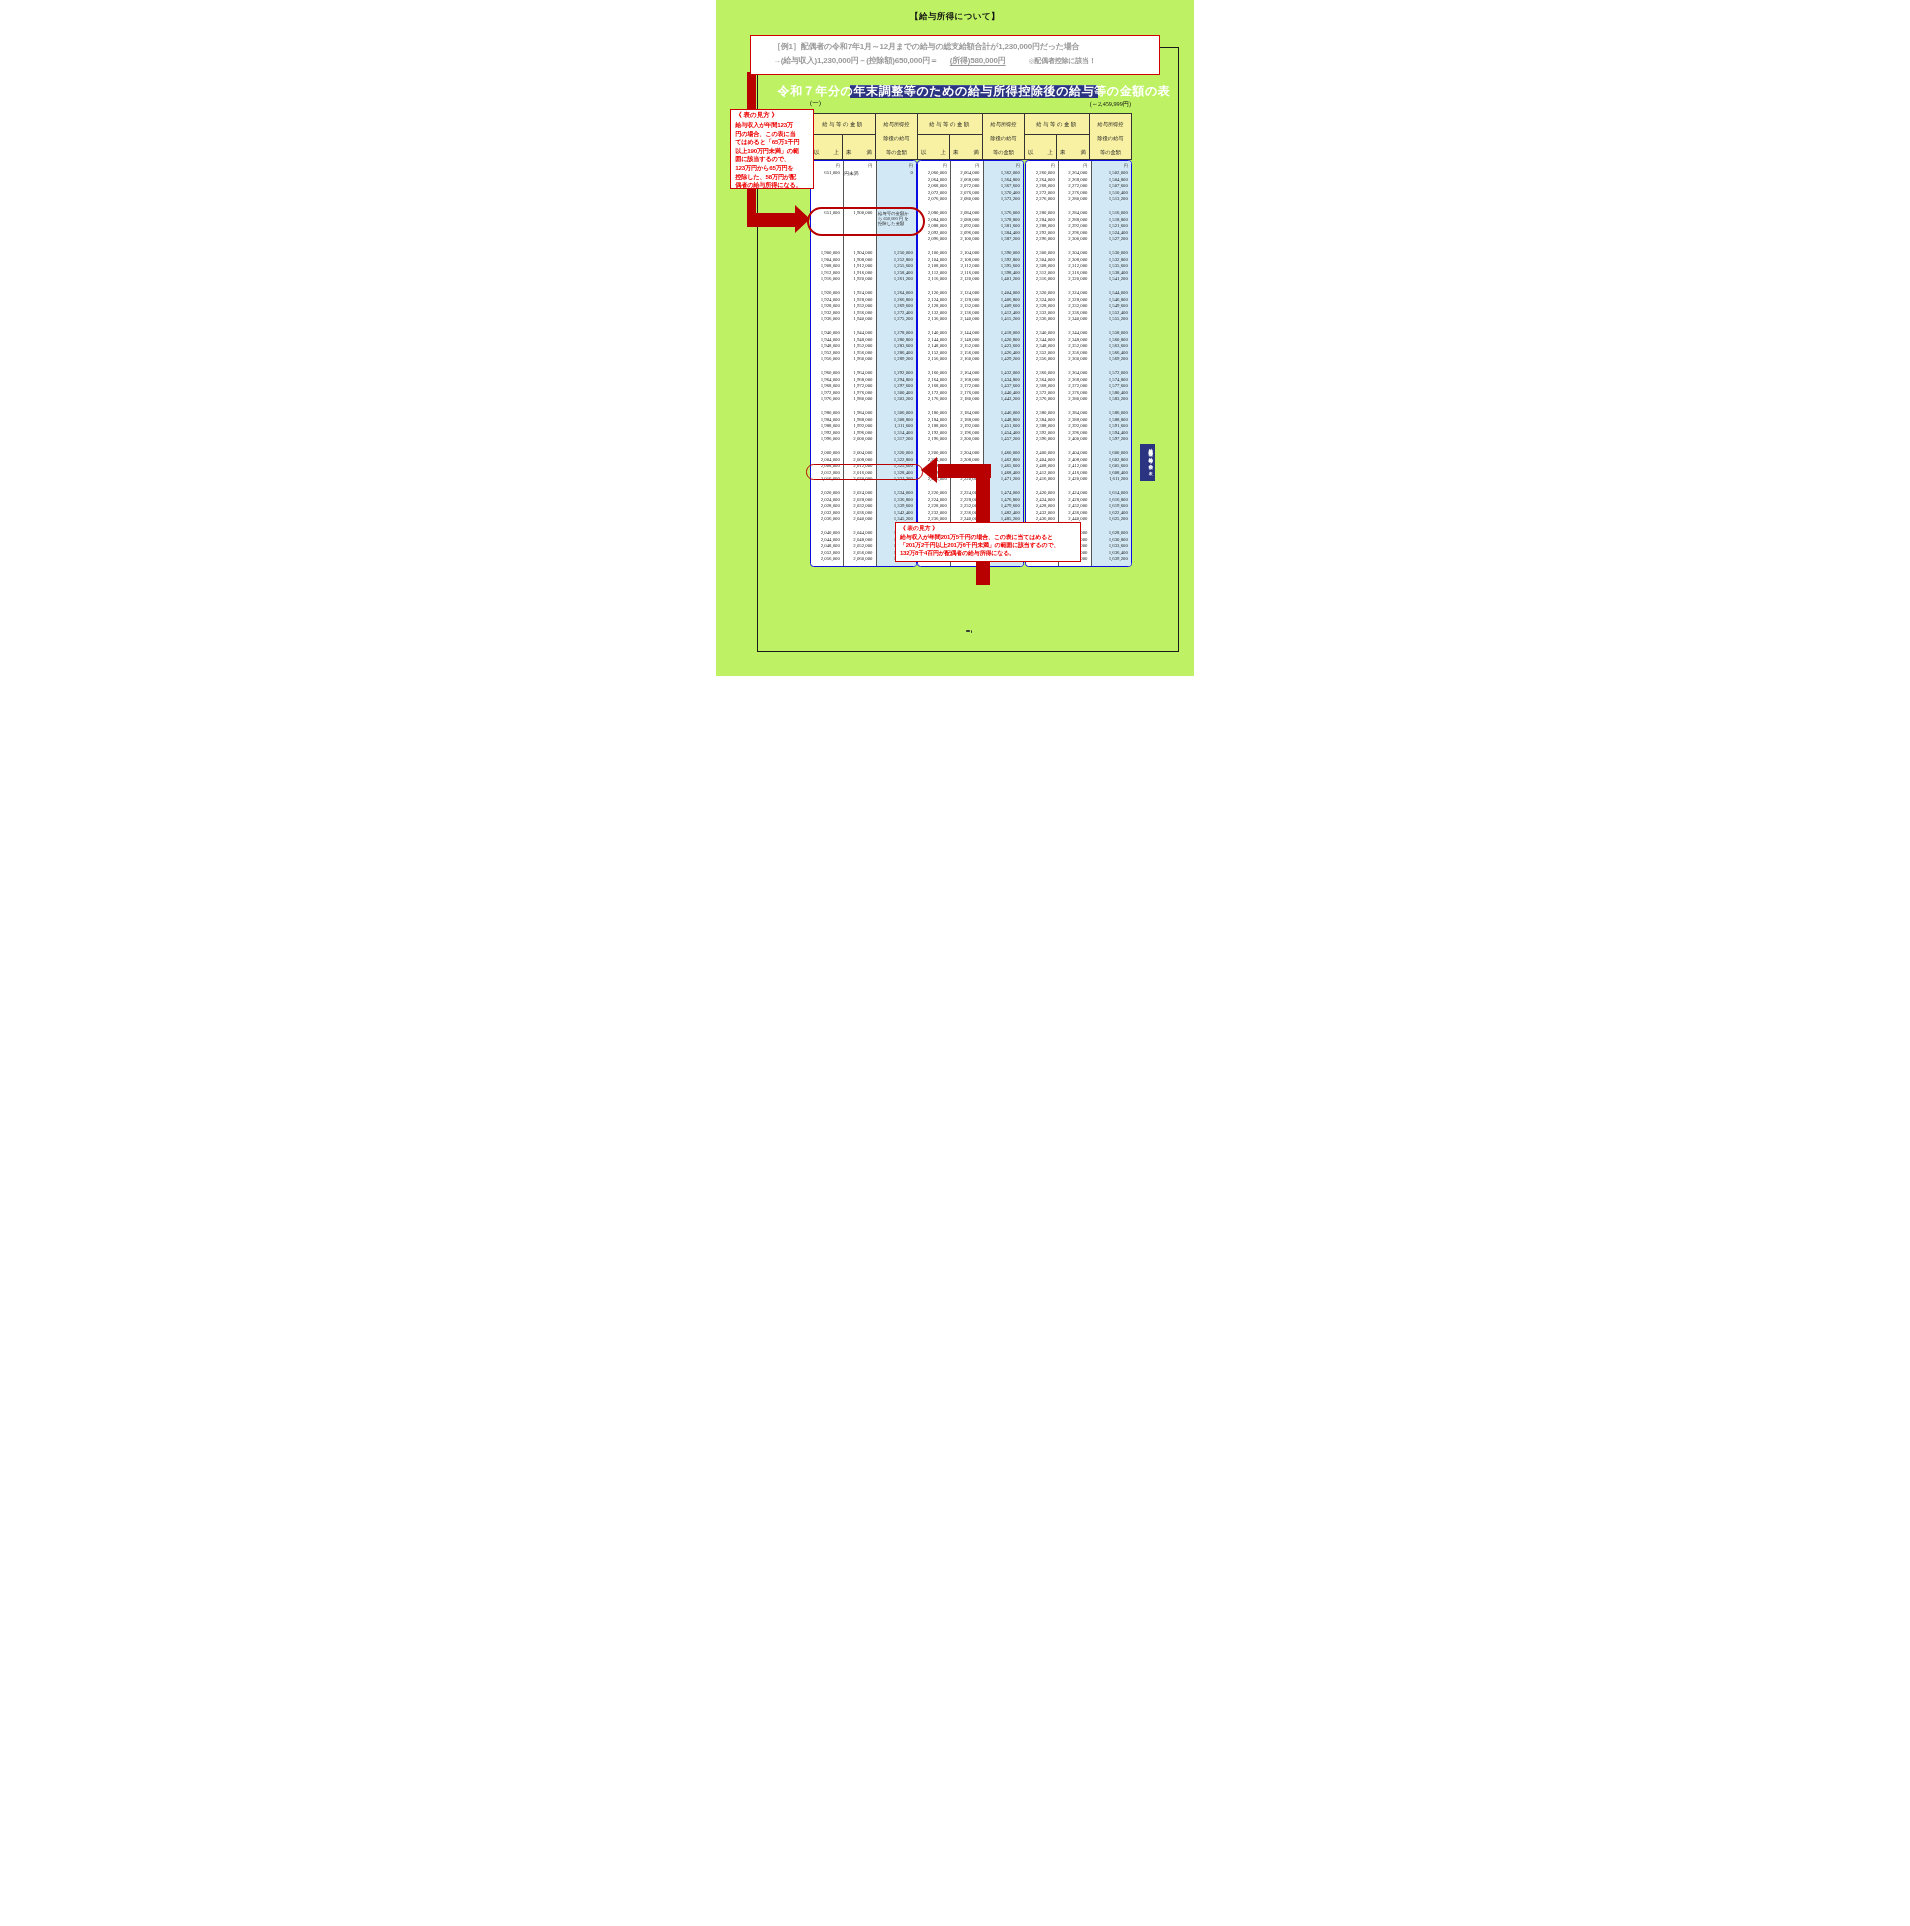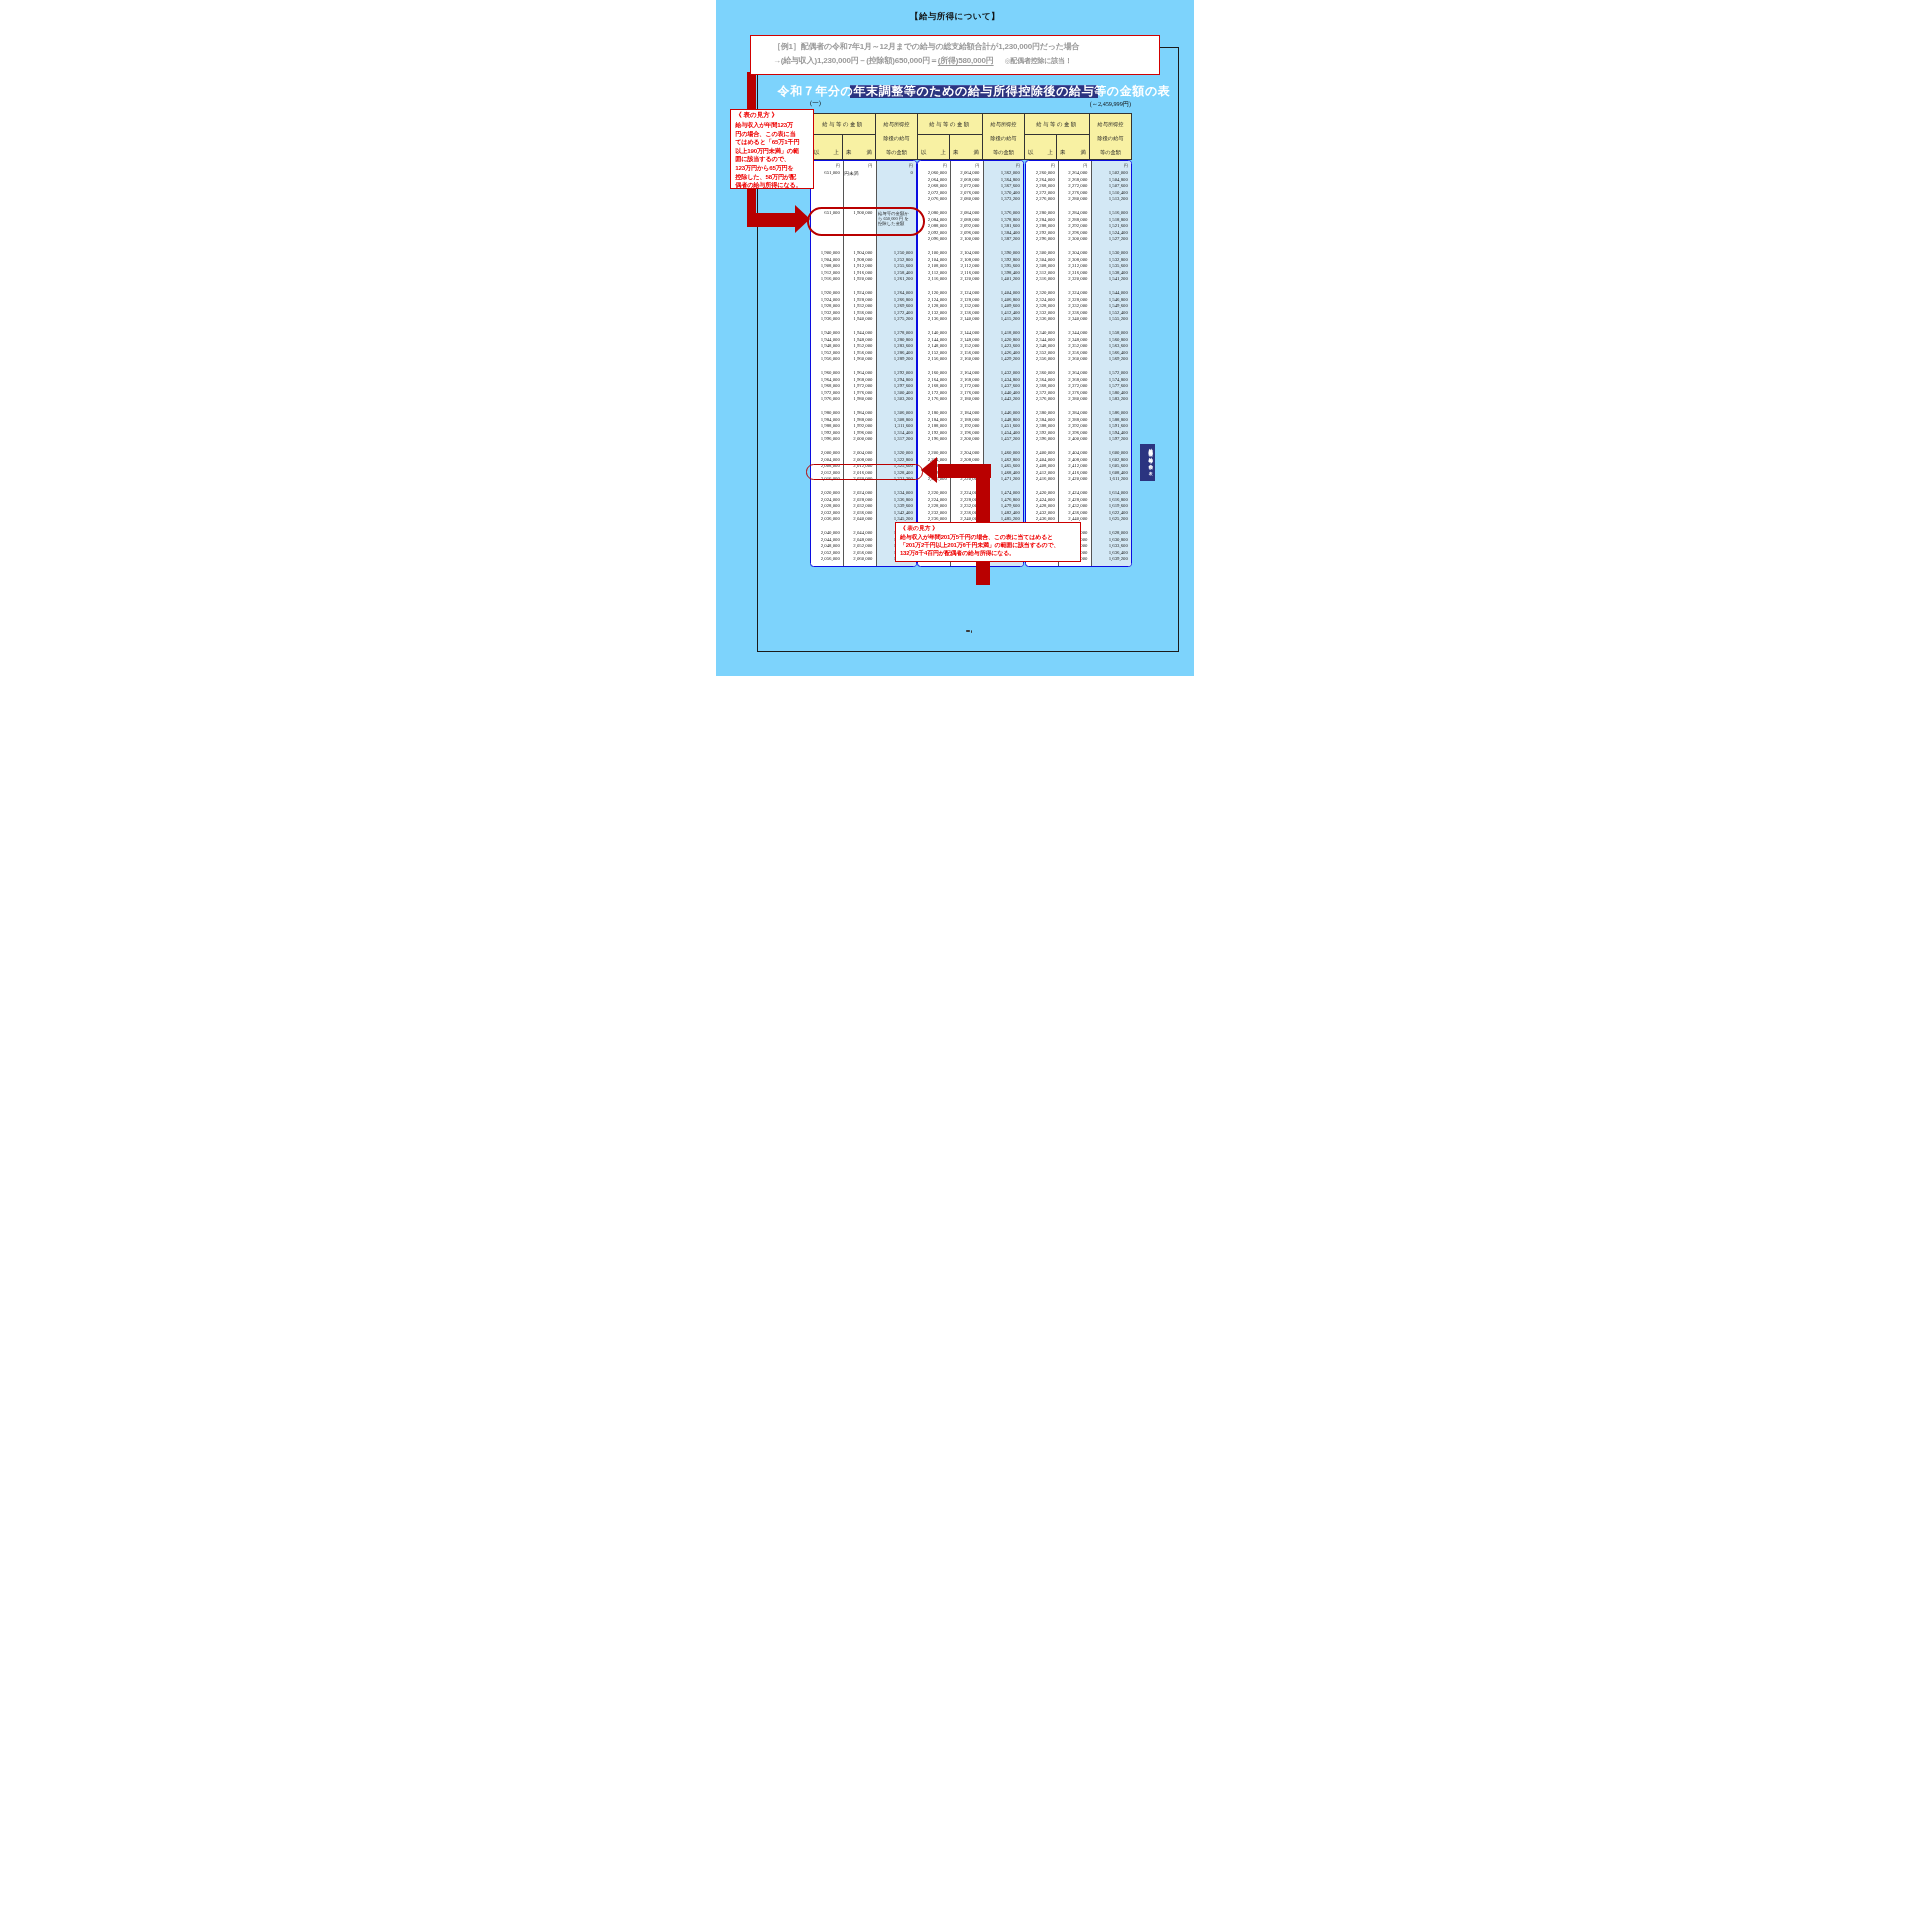--- a/index.html
+++ b/index.html
@@ -1,29 +1,29 @@
 <!DOCTYPE html>
 <html style="font-size:6.2px"><head>
 <meta charset="utf-8">
 <style>
   html,body{margin:0;padding:0;background:#ffffff;}
-  .page{position:relative;width:478px;height:676px;background:#7dd3fc;margin:0 auto;
+  .page{position:relative;width:478px;height:676px;background:#bef264;margin:0 auto;
         font-family:"Liberation Sans","DejaVu Sans",sans-serif;overflow:hidden;}
   .abs{position:absolute;}
 
   .title{left:0;top:10.8px;width:100%;text-align:center;font-size:8.5px;font-weight:bold;color:#111;letter-spacing:0.4px;}
 
   .frame{left:41px;top:47px;width:420px;height:603px;border:0.8px solid #1a1a1a;z-index:1;}
 
   
   .exbox{background:#fff;border:1.9px solid #d10000;z-index:30;color:#9a9a9a;font-weight:bold;}
   .exbox .ln{white-space:nowrap;letter-spacing:-0.2px;}
   .ex-top{left:34px;top:35px;width:386px;height:34px;padding-top:3.9px;padding-left:22px;}
   .ex-top .ln1{font-size:8px;margin-top:0.8px;}
-  .ex-top .ln2{font-size:8px;margin-top:3.5px;display:flex;align-items:baseline;}
+  .ex-top .ln2{font-size:8px;margin-top:3.5px;display:flex;align-items:baseline;gap:12px;}
   .ex-bottom{left:57px;top:585px;width:383px;height:38px;padding-top:4.6px;padding-left:14.6px;}
   .ex-bottom .ln1{font-size:8px;}
   .ex-bottom .ln2{font-size:8px;margin-top:3.9px;display:flex;align-items:baseline;}
   .u{text-decoration:underline;text-decoration-thickness:1px;text-underline-offset:1.5px;}
   .exnote{font-size:7px;margin-left:10.8px;}
 
   
   .notebox{background:#fff;border:1.2px solid #cc0000;z-index:20;color:#ee0000;font-weight:bold;}
   .note-left{left:14.3px;top:109px;width:78px;height:77px;padding:1.2px 0 0 3.9px;}
   .note-left .nh{font-size:6.5px;margin-bottom:0.8px;}

